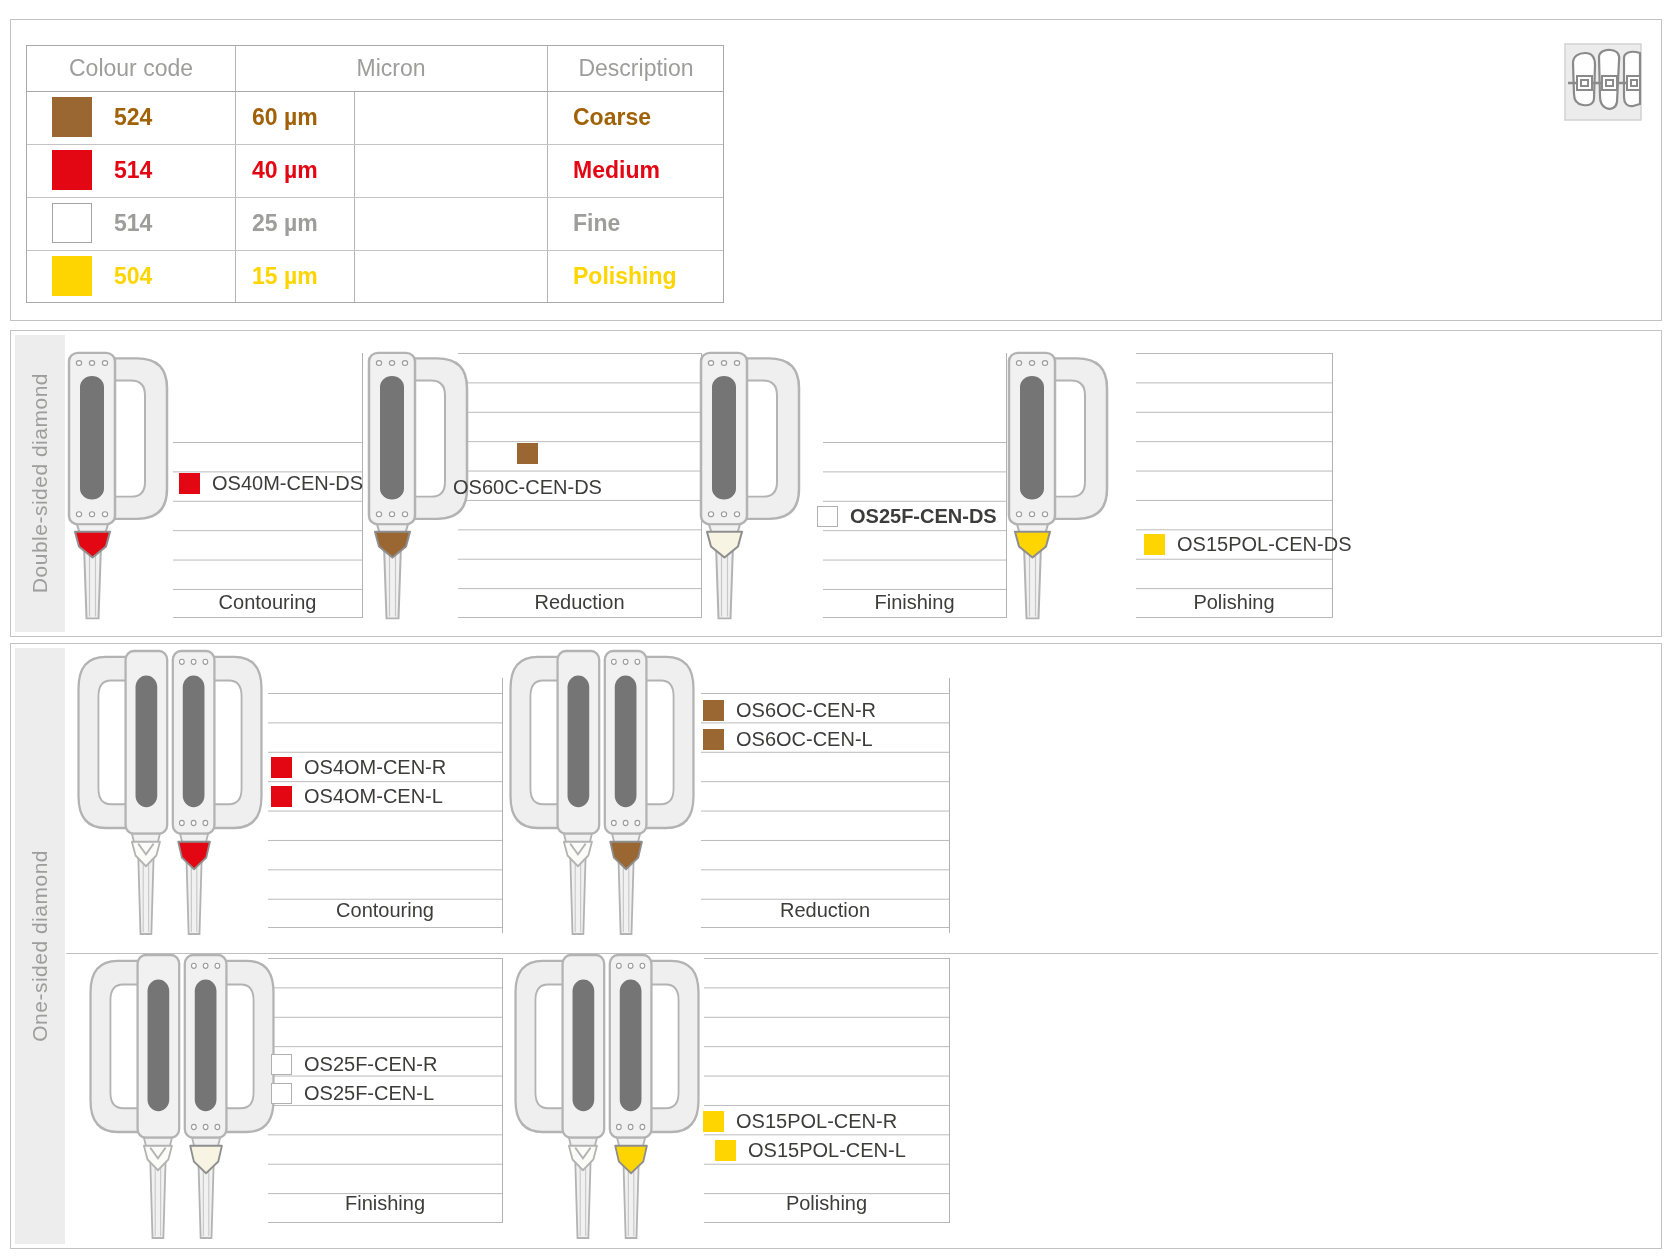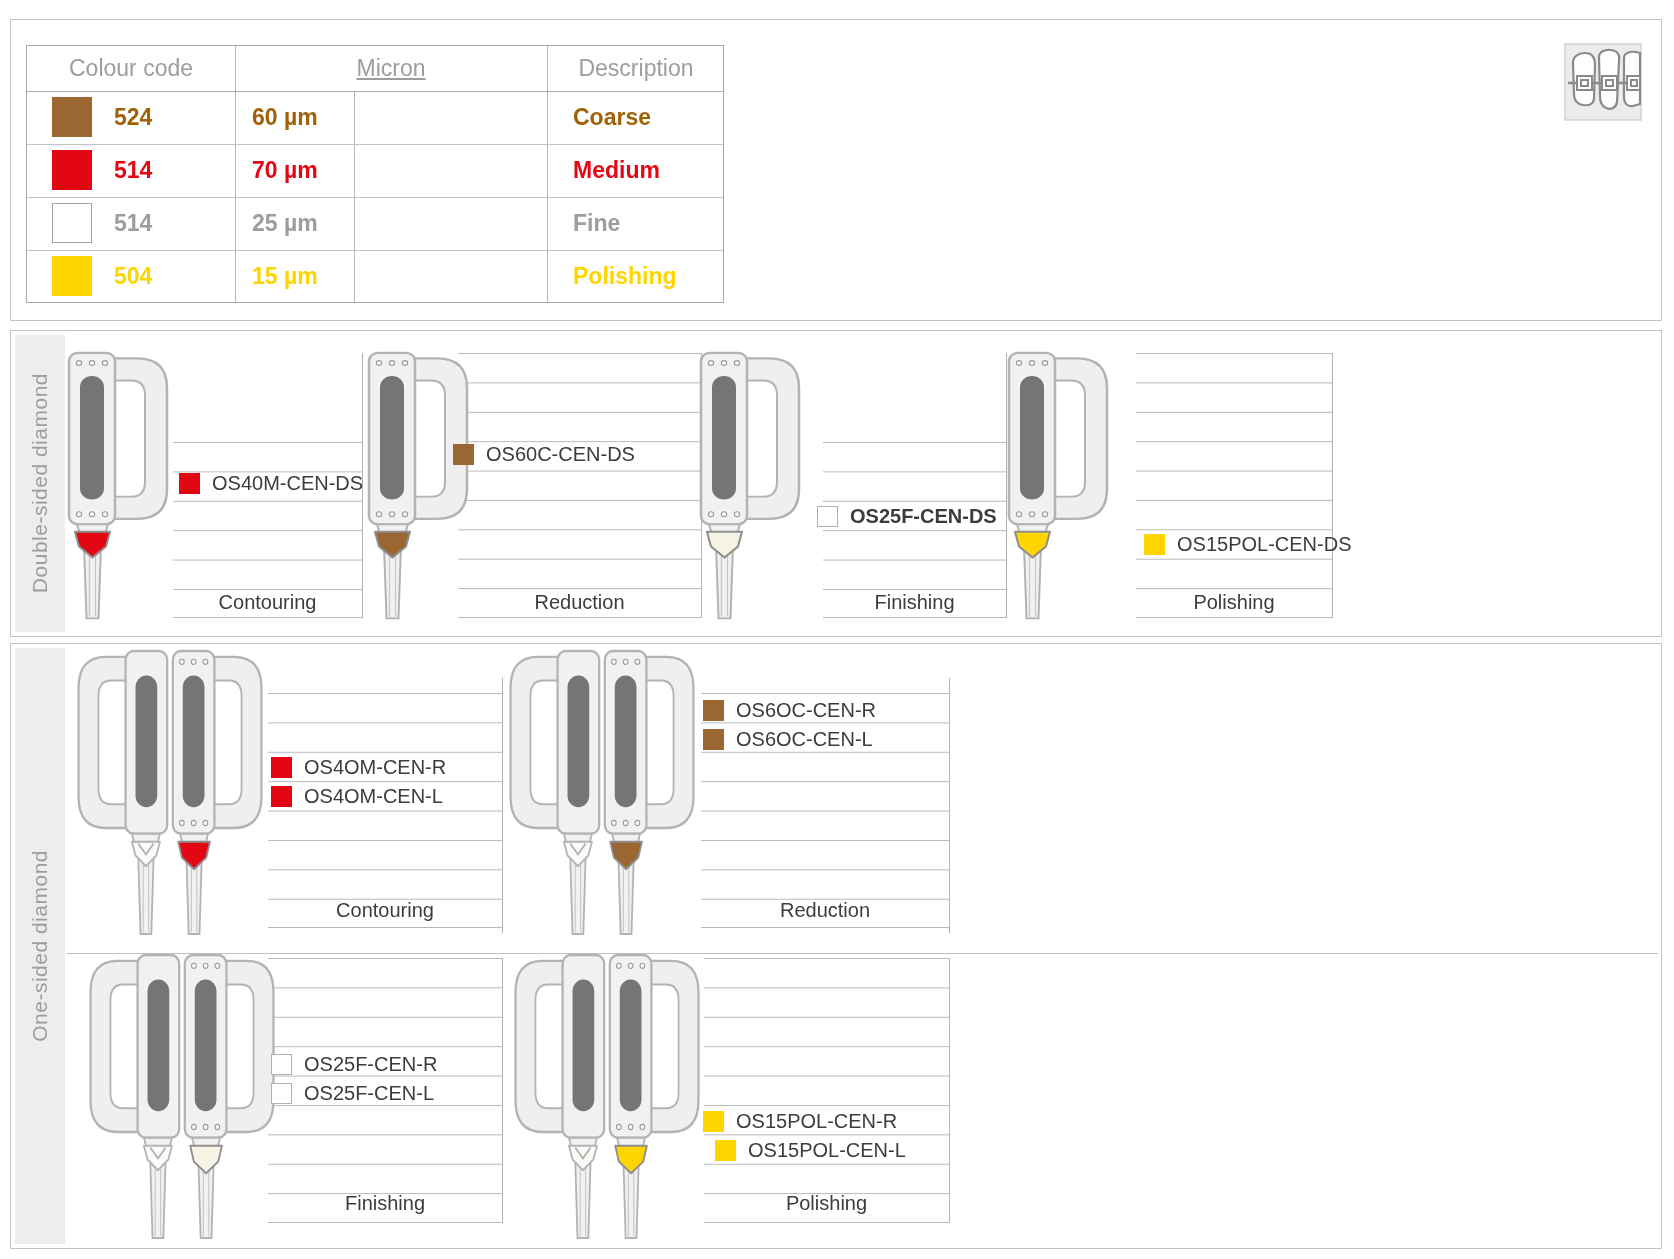--- a/index.html
+++ b/index.html
@@ -58,33 +58,33 @@
     <div class="ltable">
       <div class="vline" style="left:208px;"></div>
       <div class="vline" style="left:327px; top:45px;"></div>
       <div class="vline" style="left:520px;"></div>
       <div class="hline" style="top:45px; background:#aaaaaa;"></div>
       <div class="hline" style="top:98px;"></div>
       <div class="hline" style="top:151px;"></div>
       <div class="hline" style="top:204px;"></div>
 
       <div class="lhead" style="left:0; width:208px;">Colour code</div>
-      <div class="lhead" style="left:208px; width:312px;text-decoration:underline;">Micron</div>
+      <div class="lhead" style="left:208px; width:312px;">Micron</div>
       <div class="lhead" style="left:520px; width:178px;">Description</div>
 
       <div class="lrow" style="top: 45px; color: #a16207;">
         <div class="sw" style="background: rgb(154, 103, 51);"></div>
         <span class="code">524</span>
         <span class="mic">60 µm</span>
         <span class="desc">Coarse</span>
       </div>
       <div class="lrow" style="top: 98px; color: rgb(227, 6, 19);">
         <div class="sw" style="background: rgb(227, 6, 19);"></div>
         <span class="code">514</span>
-        <span class="mic">70 µm</span>
+        <span class="mic">40 µm</span>
         <span class="desc">Medium</span>
       </div>
       <div class="lrow" style="top: 151px; color: rgb(157, 157, 156);">
         <div class="sw light" style="background: rgb(255, 255, 255);"></div>
         <span class="code">514</span>
         <span class="mic">25 µm</span>
         <span class="desc">Fine</span>
       </div>
       <div class="lrow" style="top: 204px; color: rgb(255, 213, 0);">
         <div class="sw" style="background: rgb(255, 213, 0);"></div>
@@ -211,21 +211,21 @@
     <line x1="22.5" y1="214" x2="22.5" y2="288" stroke="#c6c6c6" stroke-width="1.2"></line>
     <line x1="28.5" y1="214" x2="28.5" y2="288" stroke="#c6c6c6" stroke-width="1.2"></line>
     <path class="i-marker" d="M8,196 H43 L39,212 L25.5,224 L12,212 Z" fill="#ffd500" stroke="#8e8e8e" stroke-width="2" stroke-linejoin="round"></path>
   </svg>
       </div>
 
     <div class="chip" style="left:168px; top:141px;">
       <div class="sq" style="background: rgb(227, 6, 19);"></div>
       <span class="pcode">OS40M-CEN-DS</span>
     </div>
-    <div class="chip" style="left:442px; top:112px;">
+    <div class="chip" style="left:442px; top:112px;flex-direction:column;">
       <div class="sq" style="background: rgb(154, 103, 51);"></div>
       <span class="pcode">OS60C-CEN-DS</span>
     </div>
     <div class="chip" style="left:806px; top:174px;font-weight:bold;">
       <div class="sq light"></div>
       <span class="pcode">OS25F-CEN-DS</span>
     </div>
     <div class="chip" style="left:1133px; top:202px;">
       <div class="sq" style="background: rgb(255, 213, 0);"></div>
       <span class="pcode">OS15POL-CEN-DS</span>

